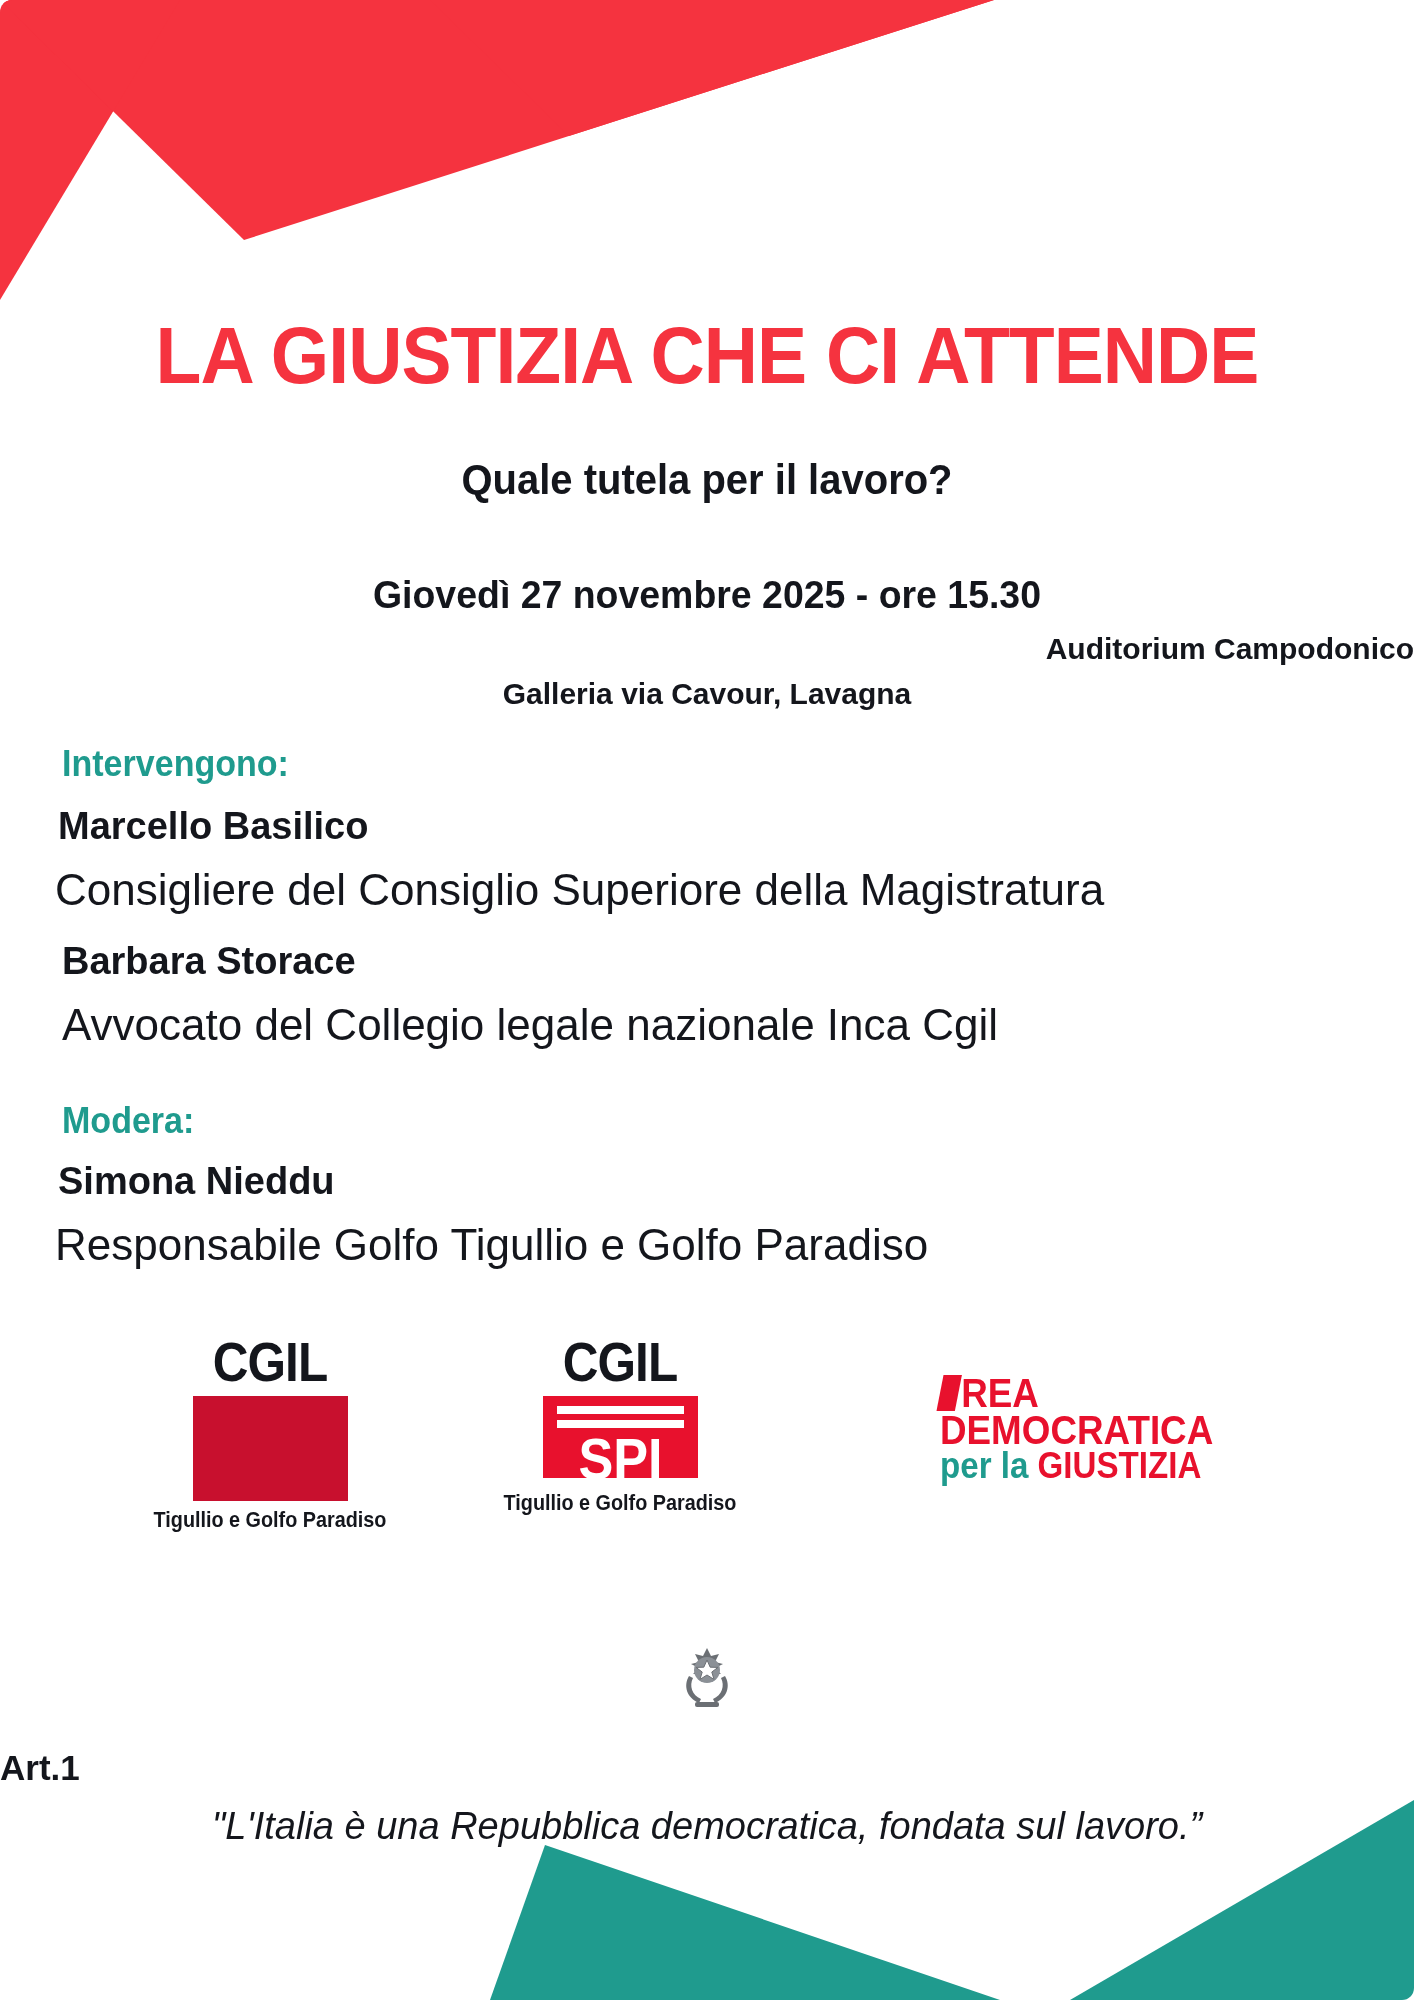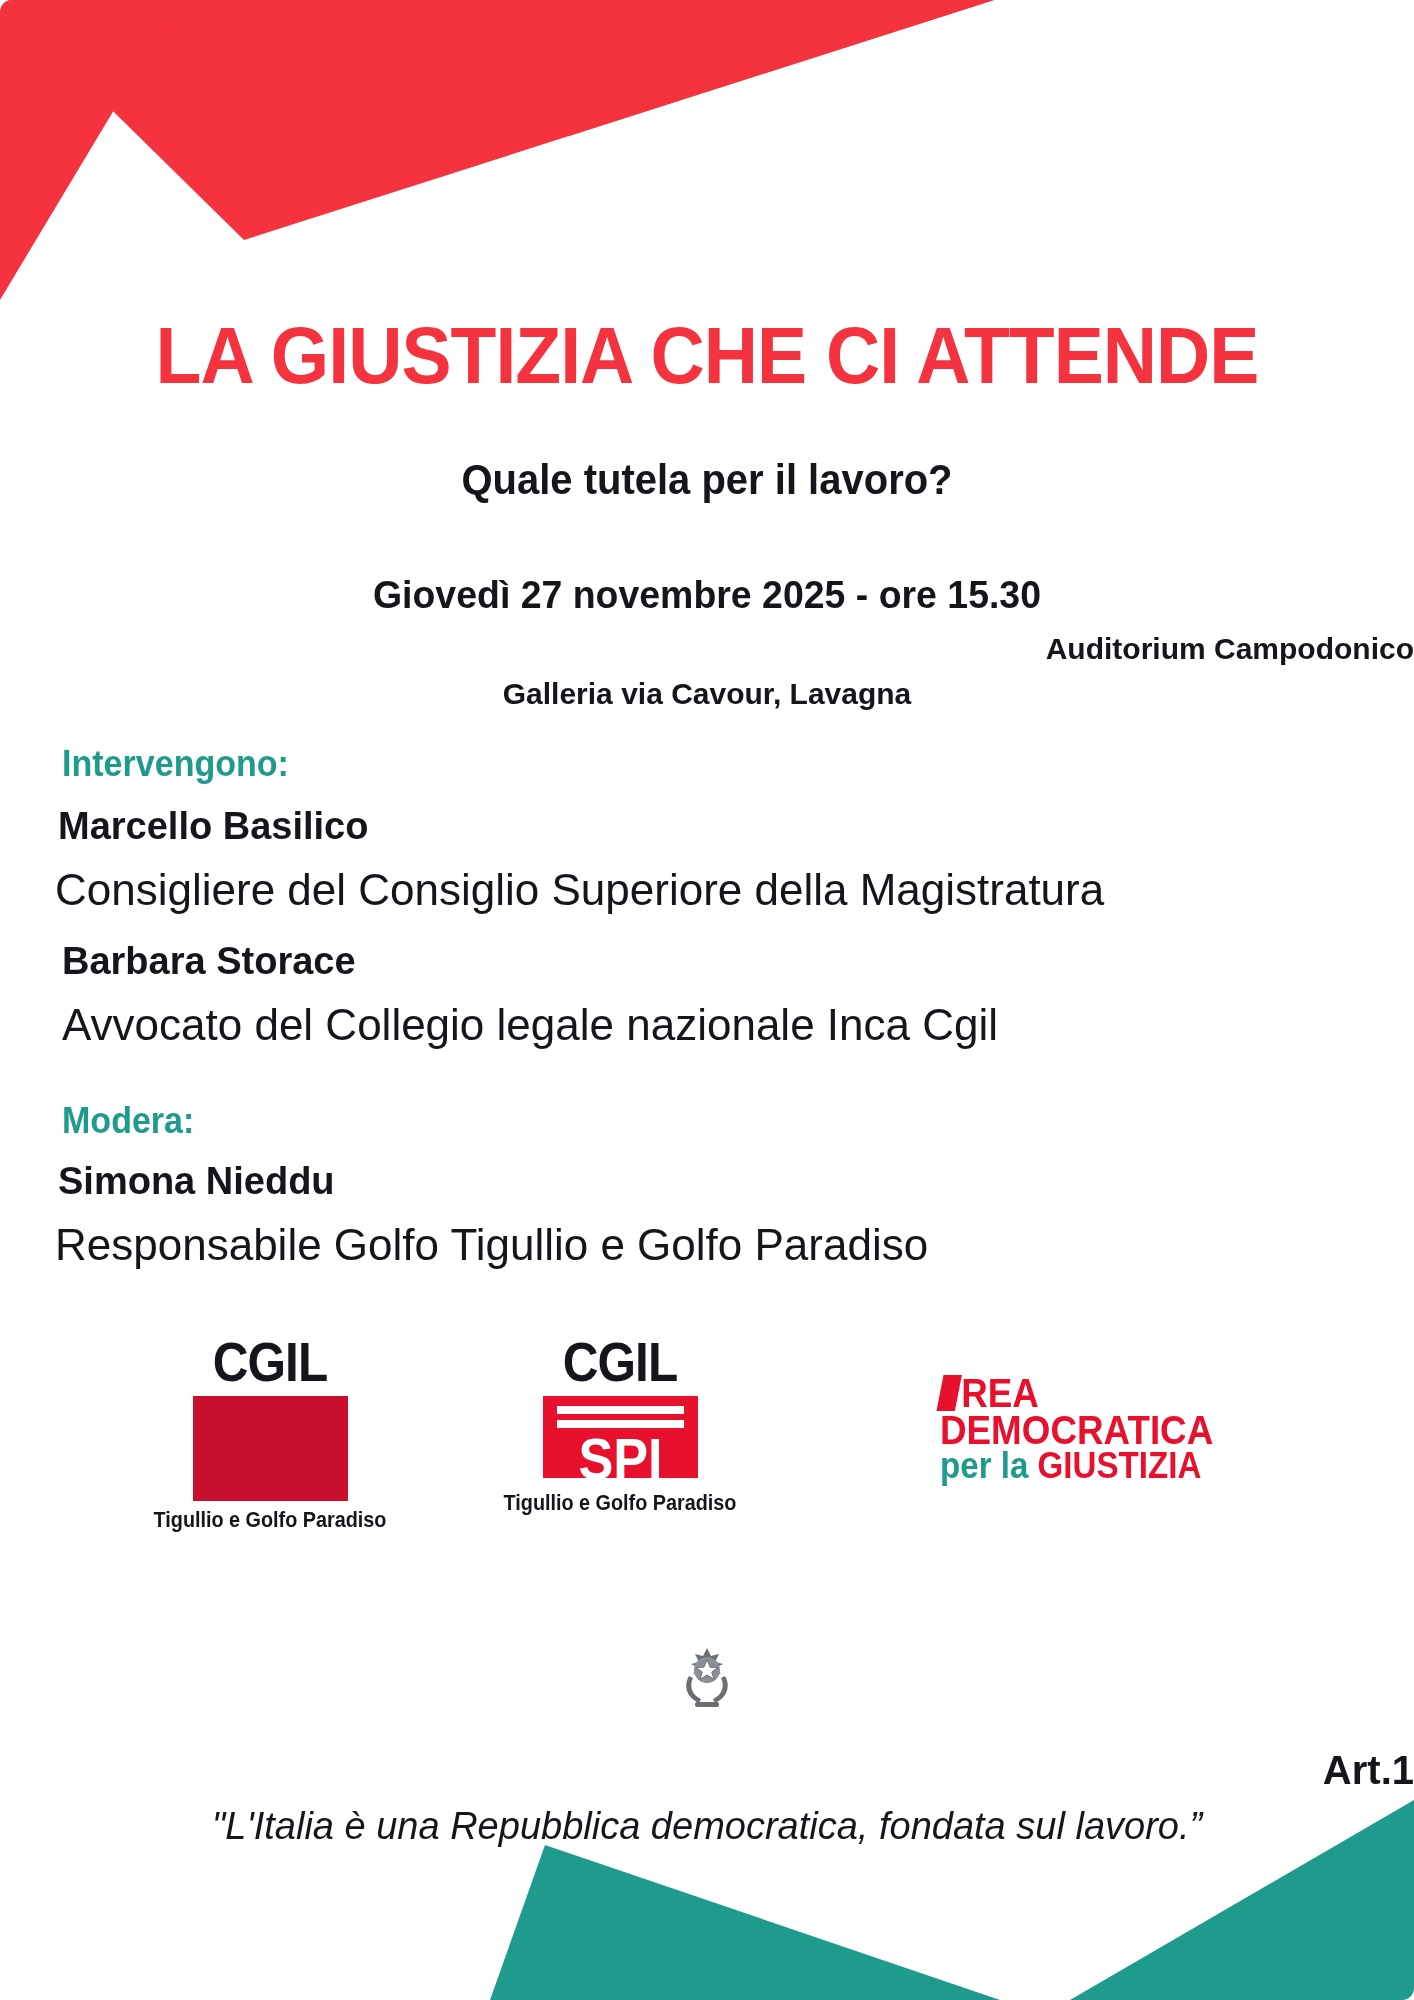--- a/index.html
+++ b/index.html
@@ -232,22 +232,22 @@
   .emblem {
     position: absolute;
     top: 1640px; left: 0; width: 1414px;
     text-align: center;
   }
   .emblem svg { display: inline-block; }
 
   .art-title {
     position: absolute;
     top: 1748px; left: 0; width: 1414px;
-    text-align: right;
-    font-size: 40px;
+    text-align: left;
+    font-size: 35px;
     font-weight: bold;
     color: #14161c;
   }
   .art-quote {
     position: absolute;
     top: 1805px; left: 0; width: 1414px;
     text-align: center;
     font-size: 38px;
     font-style: italic;
     color: #14161c;

